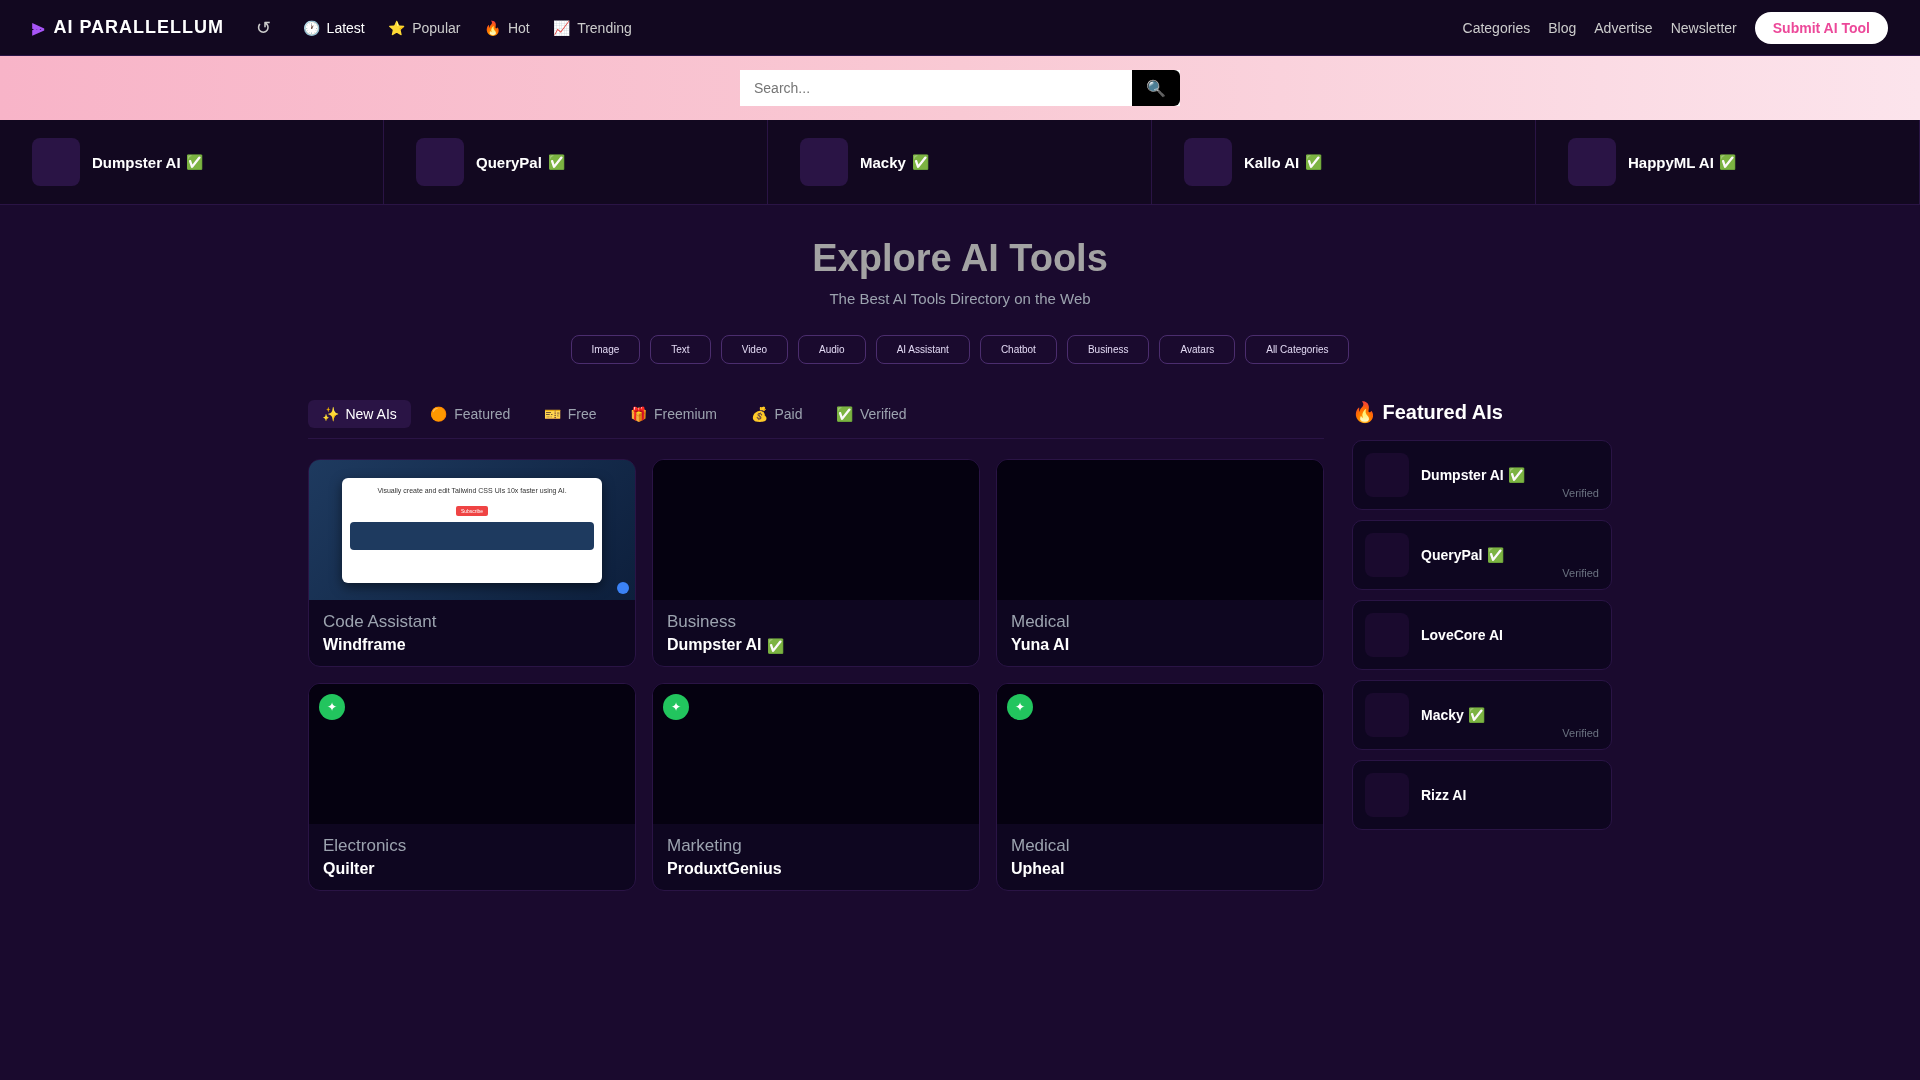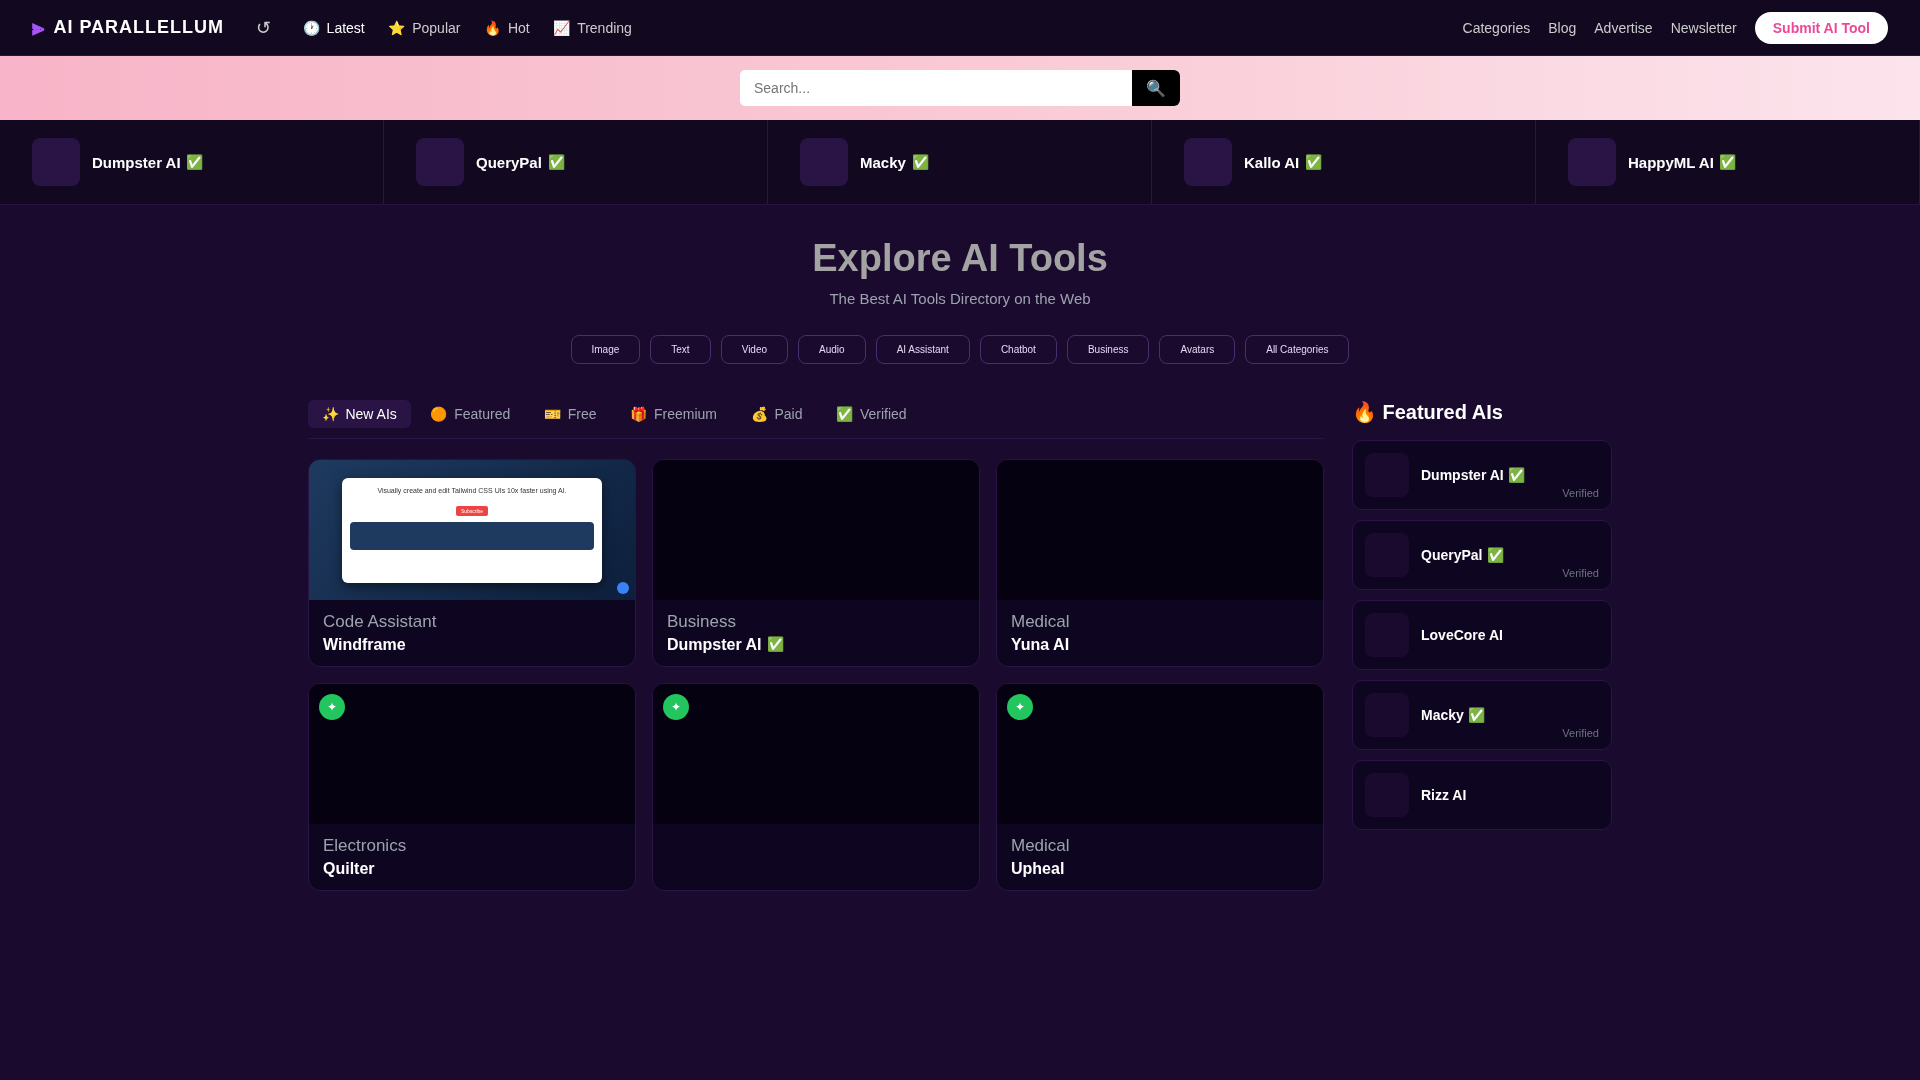--- a/index.html
+++ b/index.html
@@ -52,21 +52,21 @@
     .search-bar-section {
       background: linear-gradient(to right, #f8b4c8, #f9c9d4, #fce4ec);
       padding: 14px 0;
       display: flex;
       justify-content: center;
     }
     .search-container { position: relative; width: 440px; }
     .search-input {
       width: 100%;
       padding: 10px 44px 10px 14px;
-      border-radius: 5px;
+      border-radius: 0;
       border: none;
       outline: none;
       font-size: 14px;
       background: #fff;
       color: #4c1d95;
     }
     .search-btn {
       position: absolute; right: 0; top: 0; bottom: 0;
       background: #000; border: none; border-radius: 0 6px 6px 0;
       padding: 0 14px; cursor: pointer; color: #fff; font-size: 16px;
@@ -265,21 +265,21 @@
     .tool-category {
       font-size: 17px;
       color: #9ca3af;
       margin-bottom: 4px;
     }
     .tool-name {
       font-size: 16px;
       font-weight: 700;
       color: #fff;
       display: flex;
-      align-items: flex-start;
+      align-items: flex-end;
       gap: 6px;
     }
 
     
     .featured-ais-title {
       font-size: 20px;
       font-weight: 700;
       color: #fff;
       margin-bottom: 16px;
       display: flex;
@@ -508,20 +508,26 @@
             <div class="tool-name">
               <span>Quilter</span>
             </div>
           </div>
         </div>
 
         <div class="tool-card">
           <div class="tool-card-thumb">
             <div class="new-badge">✦</div>
           </div>
+          <div class="tool-card-info">
+            <div class="tool-category">Marketing</div>
+            <div class="tool-name">
+              <span>ProduxtGenius</span>
+            </div>
+          </div>
         </div>
 
         <div class="tool-card">
           <div class="tool-card-thumb">
             <div class="new-badge">✦</div>
           </div>
           <div class="tool-card-info">
             <div class="tool-category">Medical</div>
             <div class="tool-name">
               <span>Upheal</span>

